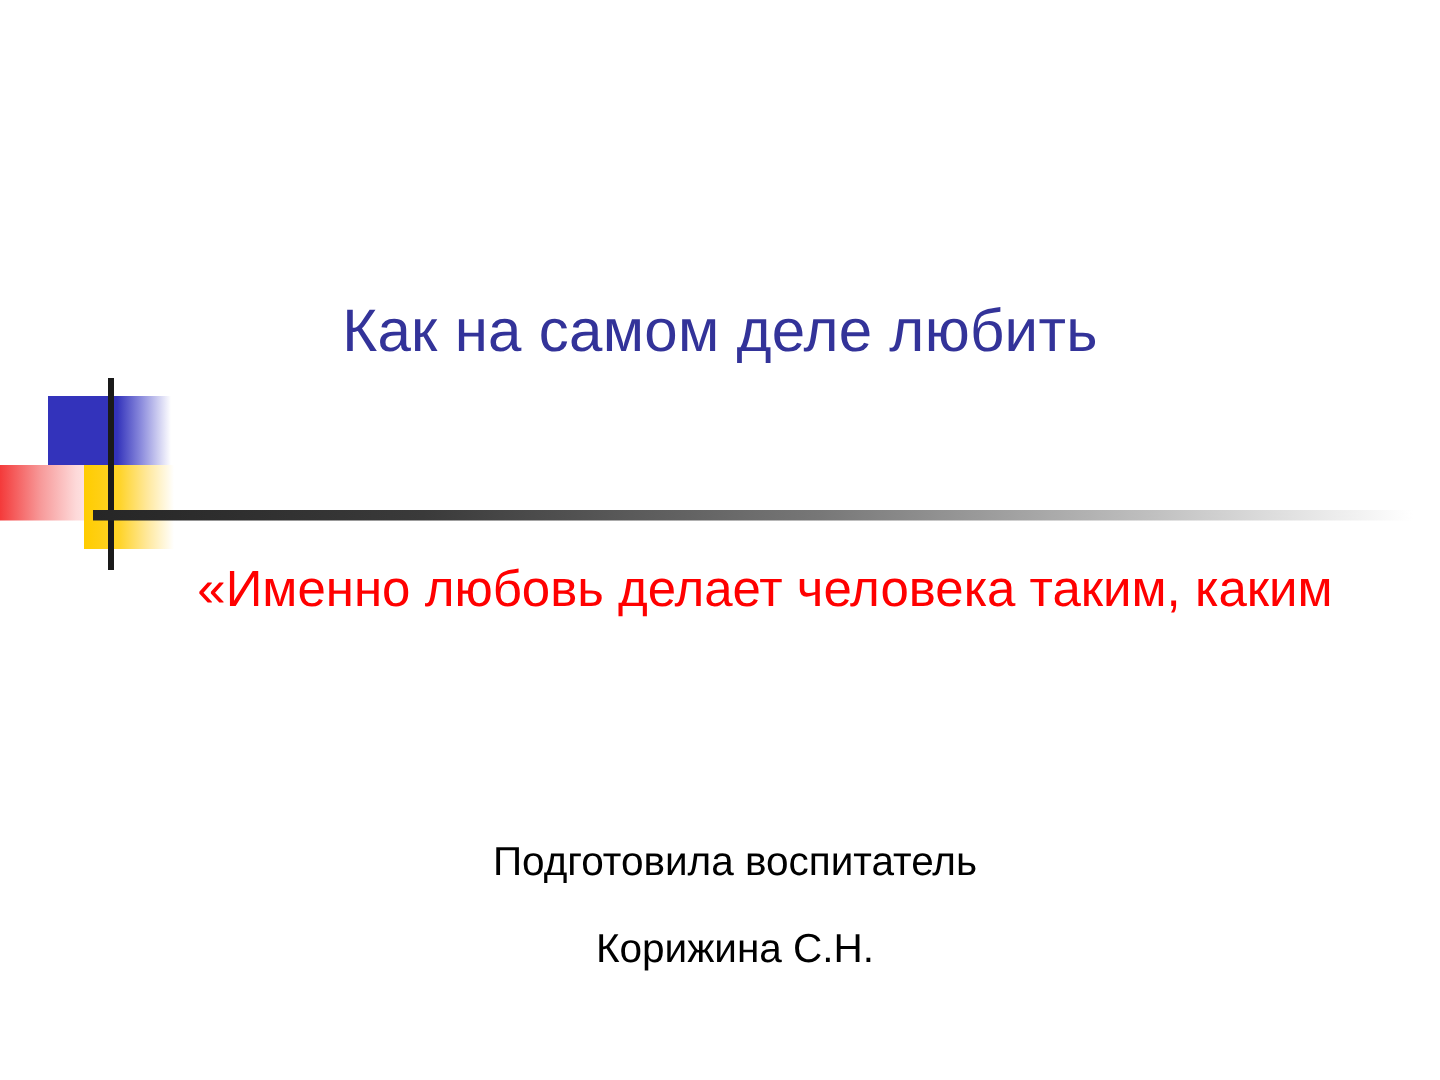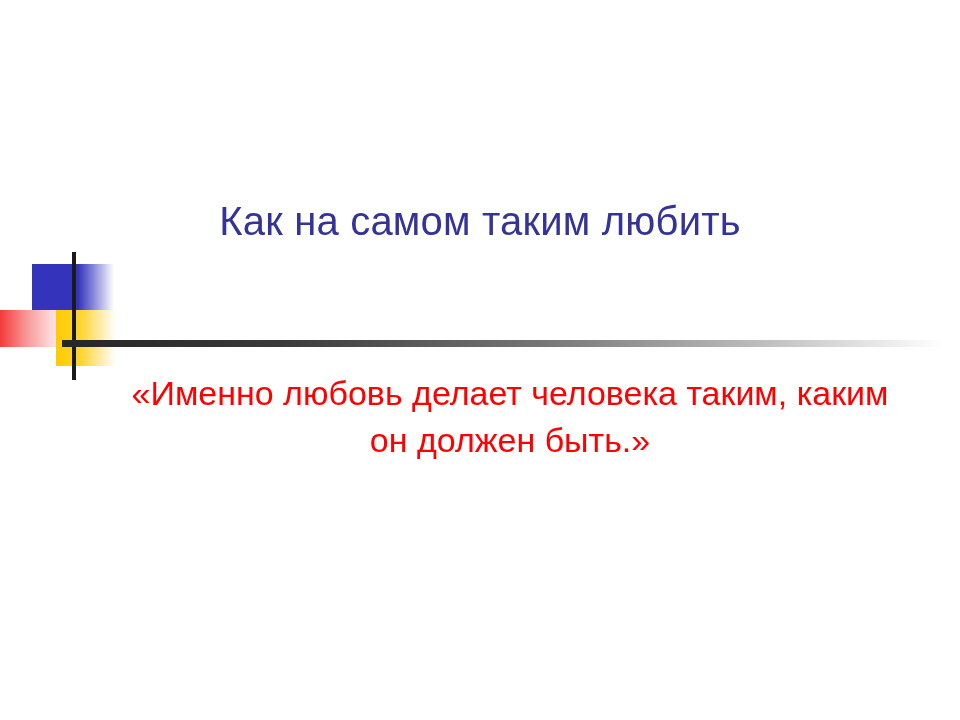--- a/index.html
+++ b/index.html
@@ -135,22 +135,25 @@
   <div class="decor"></div>
 
   <div class="decor-blue-square"></div>
   <div class="decor-blue-fade"></div>
   <div class="decor-red-fade"></div>
   <div class="decor-yellow-fade"></div>
   <div class="decor-vrule"></div>
   <div class="decor-hrule"></div>
 
   <div class="title">
-    <span class="line">Как на самом таким любить</span>
+    <span class="line">Как на самом деле любить</span>
   </div>
 
   <div class="quote">
     <span class="line">«Именно любовь делает человека таким, каким</span>
-    <span class="line">он должен быть.»</span>
   </div>
 
+  <div class="credits">
+    <span class="line">Подготовила воспитатель</span>
+    <span class="line">Корижина С.Н.</span>
+  </div>
 
 </div>
 
 </body></html>

